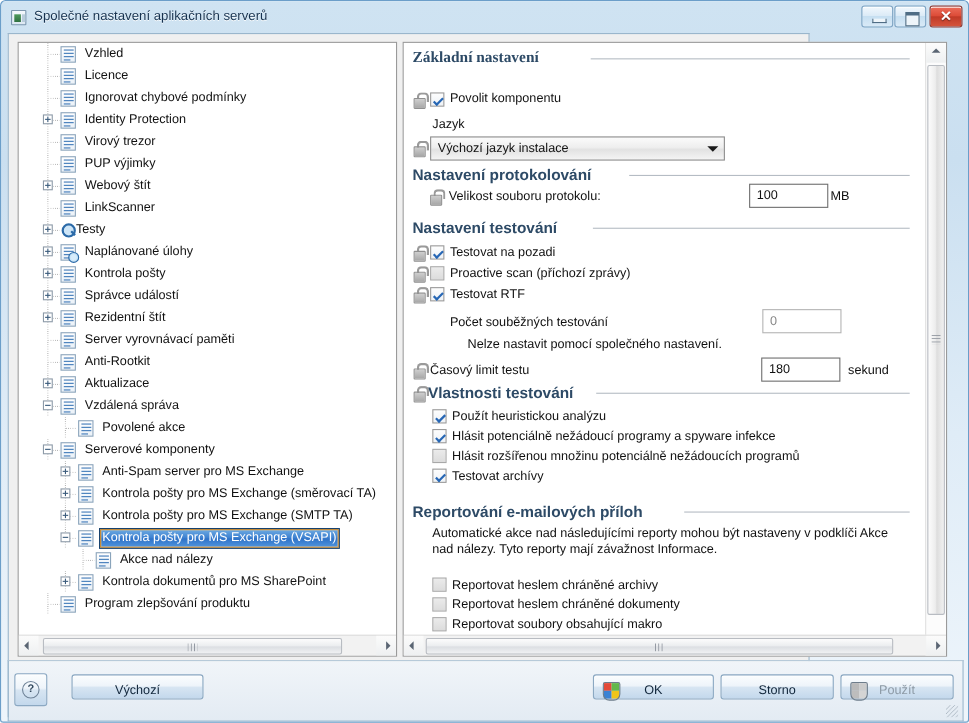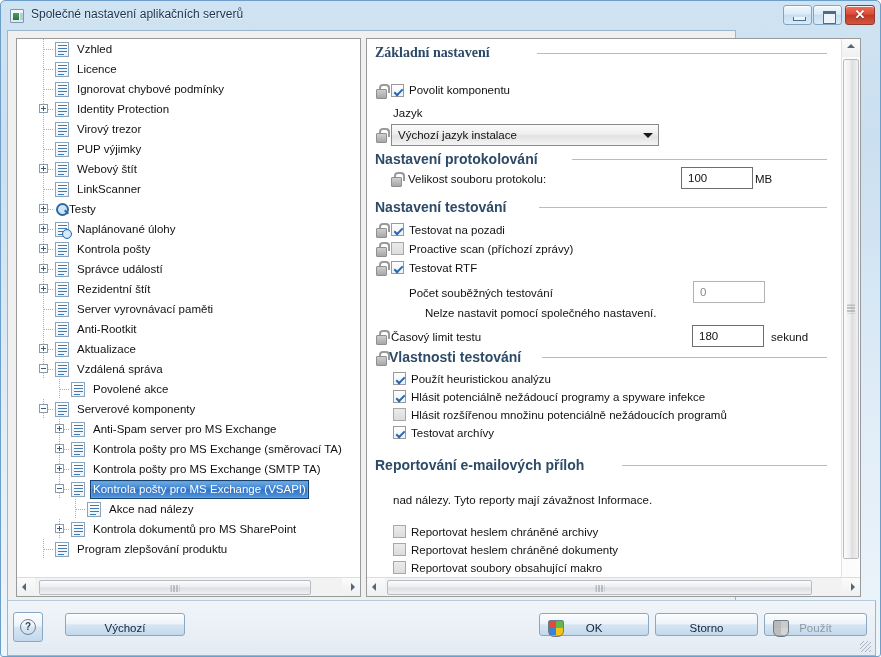--- a/index.html
+++ b/index.html
@@ -722,20 +722,21 @@
         <div class="lbl" style="left:44px; top:334px;">Použít heuristickou analýzu</div>
         <div class="cb on" style="left:26px; top:351px;"></div>
         <div class="lbl" style="left:44px; top:352px;">Hlásit potenciálně nežádoucí programy a spyware infekce</div>
         <div class="cb off" style="left:26px; top:369px;"></div>
         <div class="lbl" style="left:44px; top:370px;">Hlásit rozšířenou množinu potenciálně nežádoucích programů</div>
         <div class="cb on" style="left:26px; top:387px;"></div>
         <div class="lbl" style="left:44px; top:388px;">Testovat archívy</div>
 
         <div class="grp" style="top:418px;">Reportování e-mailových příloh</div>
         <div class="grp-line" style="left:255px; top:426px; width:205px;"></div>
+        <div class="lbl" style="left:26px; top:440px;">Automatické akce nad následujícími reporty mohou být nastaveny v podklíči Akce</div>
         <div class="lbl" style="left:26px; top:455px;">nad nálezy. Tyto reporty mají závažnost Informace.</div>
 
         <div class="cb off" style="left:26px; top:486px;"></div>
         <div class="lbl" style="left:44px; top:487px;">Reportovat heslem chráněné archivy</div>
         <div class="cb off" style="left:26px; top:504px;"></div>
         <div class="lbl" style="left:44px; top:505px;">Reportovat heslem chráněné dokumenty</div>
         <div class="cb off" style="left:26px; top:522px;"></div>
         <div class="lbl" style="left:44px; top:523px;">Reportovat soubory obsahující makro</div>
       </div>
 

